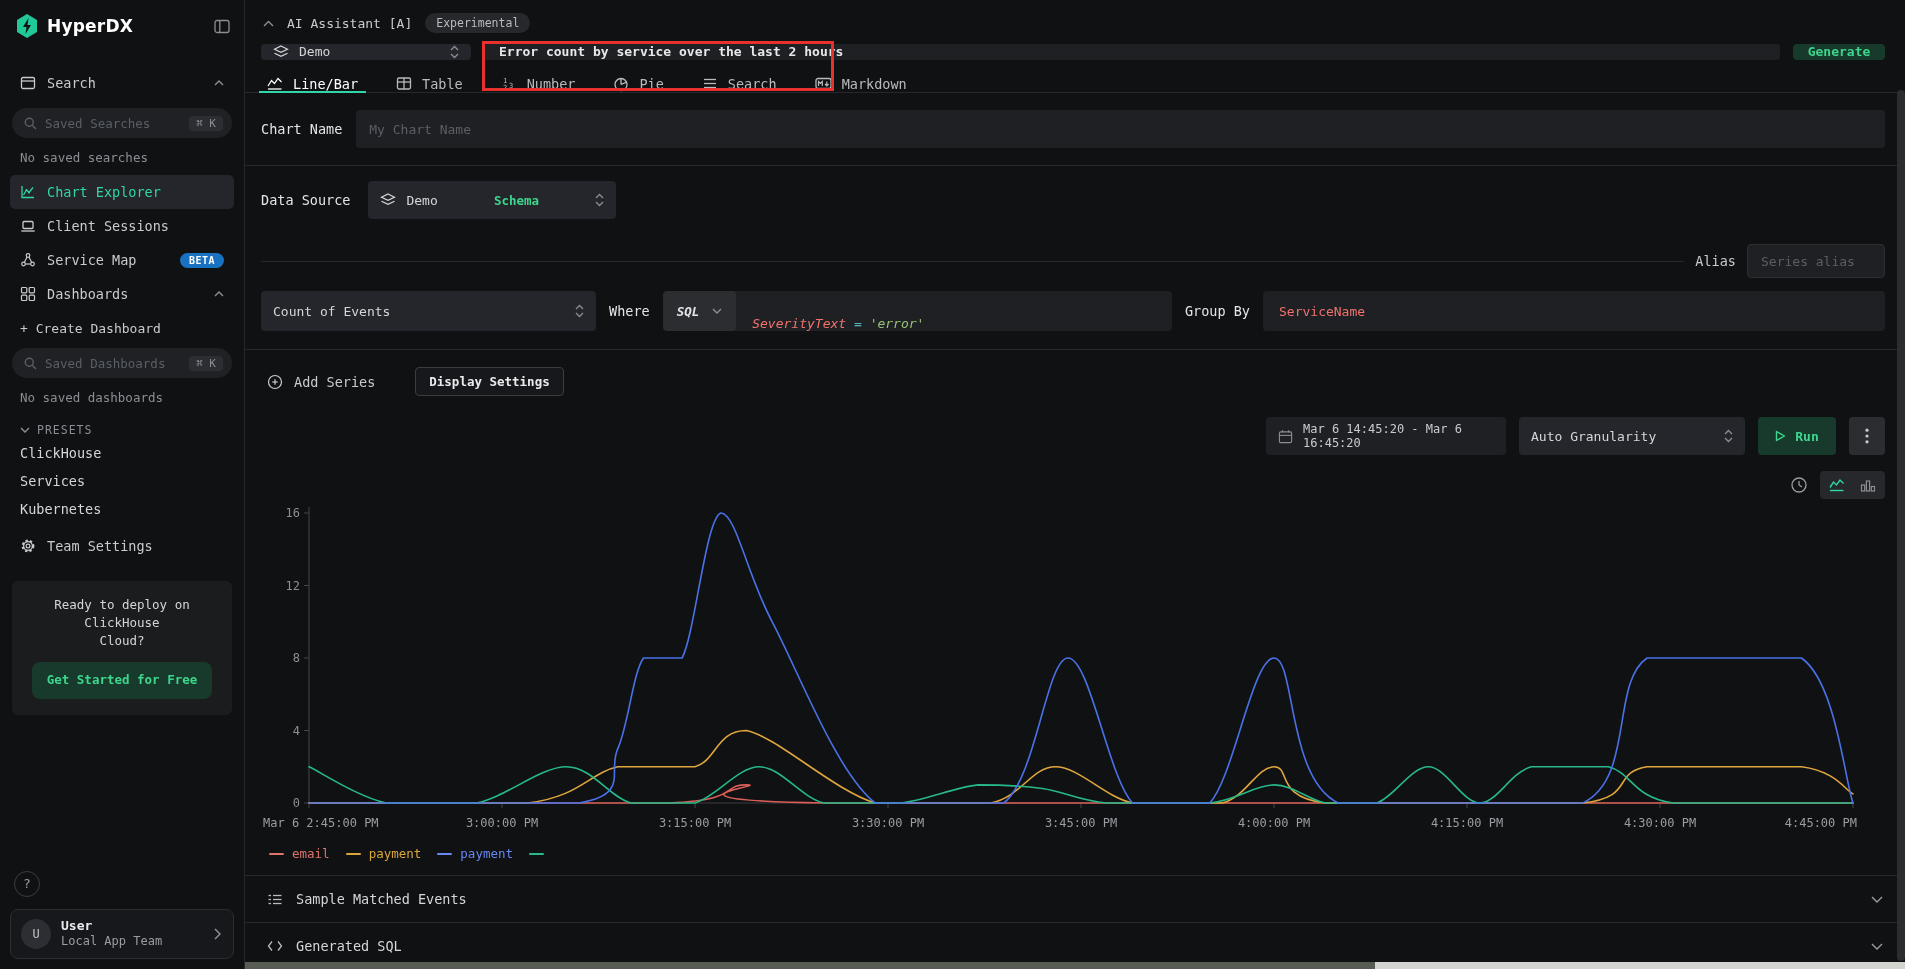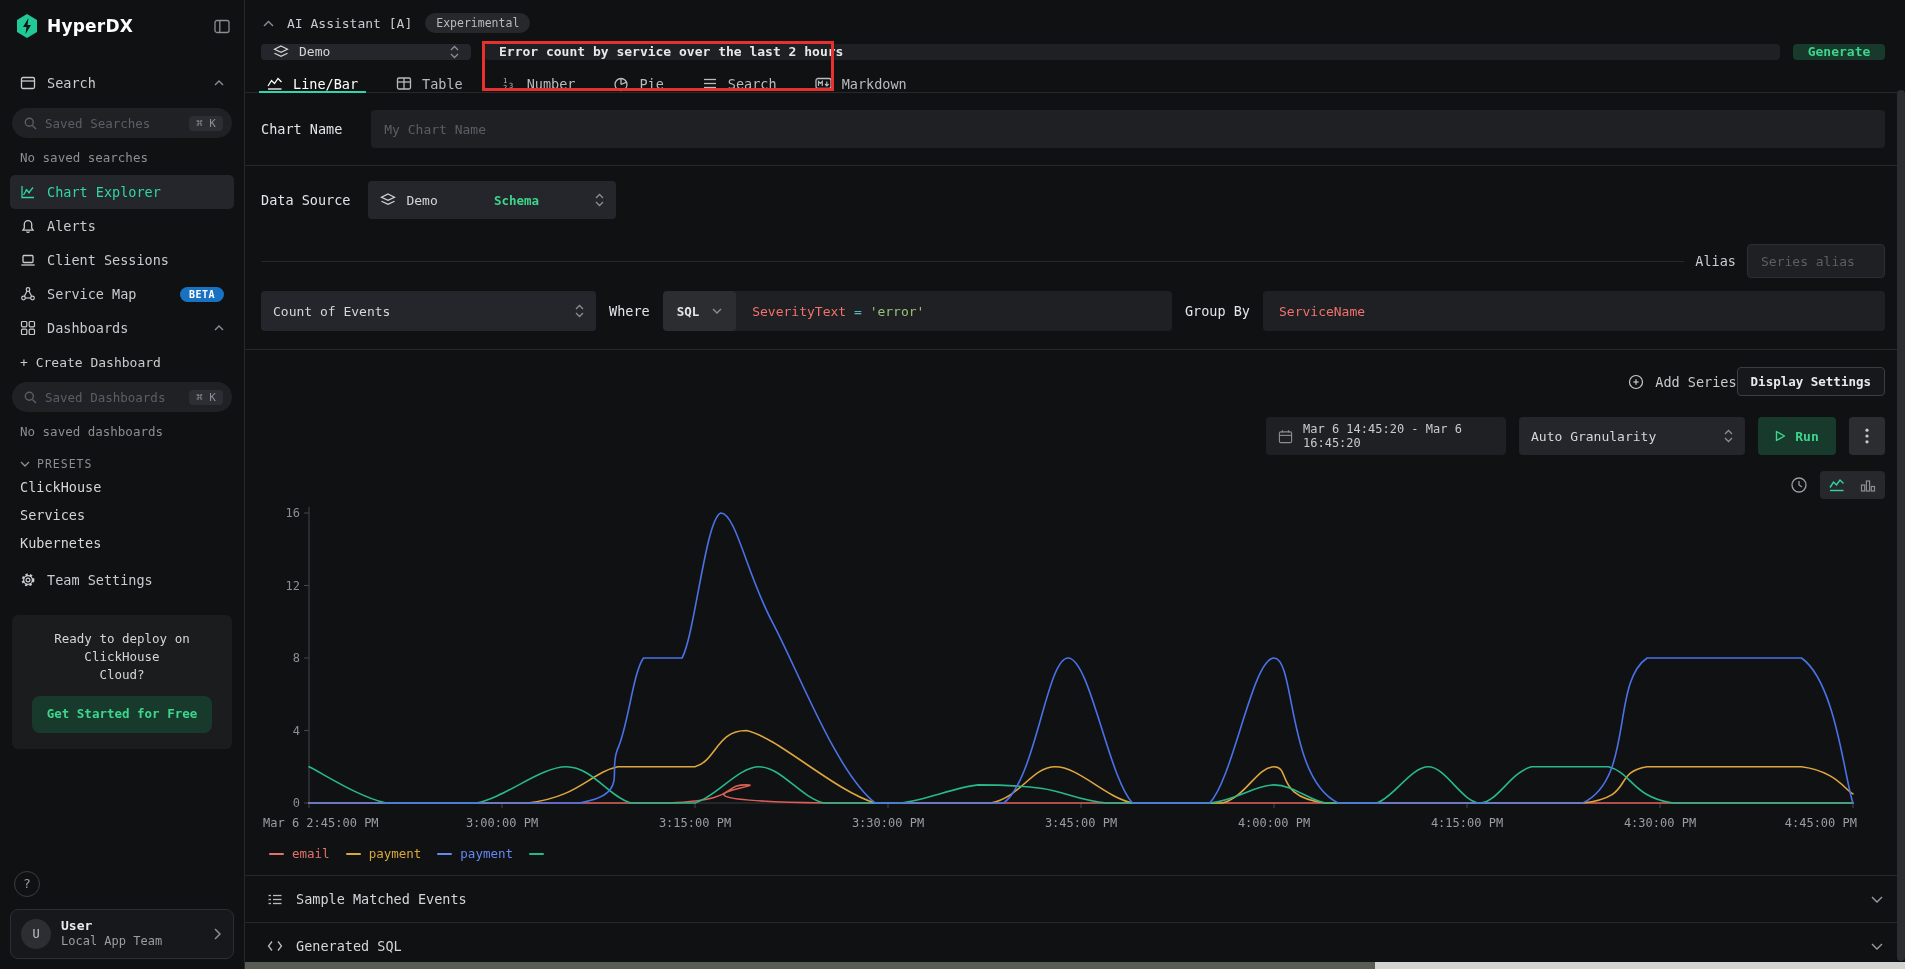--- a/index.html
+++ b/index.html
@@ -90,43 +90,43 @@
   }
   .gen-btn { width:92px; }
   .divider { border-top:1px solid #26282c; margin:0 -20px 0 -16px; }
 
   .tabs { display:flex; gap:38px; padding:0 2px; height:46px; align-items:center; margin:0 -20px 0 -16px; padding-left:22px; border-bottom:1px solid #26282c; }
   .tab { display:flex; align-items:center; gap:10px; color:#b9bbbe; font-size:13.5px; height:100%; position:relative; cursor:pointer; }
   .tab.active { color:#fff; }
   .tab.active::after { content:""; position:absolute; left:-8px; right:-8px; bottom:-1px; height:2px; background:#2fd6a7; }
 
   .frow { display:flex; align-items:center; }
-  .row-chartname { padding:17px 0; gap:29px; }
+  .row-chartname { padding:17px 0; gap:14px; }
   .flabel { color:#e3e5e8; font-size:13.5px; white-space:nowrap; }
   .text-input { height:38px; background:#1e2023; border-radius:4px; border:none; outline:none; padding:0 13px; color:#c9cbce; font-family:inherit; font-size:13px; }
   .text-input::placeholder { color:#5a5e66; }
   .row-chartname input { flex:1; }
   .row-datasource { padding:15px 0 17px; gap:18px; }
   .sel-ds { width:248px; height:38px; }
   .schema-lbl { margin-left:auto; color:#3dd68c; font-weight:bold; font-size:12.5px; }
   .alias-row { display:flex; align-items:center; gap:11px; margin:8px 0 0; }
   .alias-line { flex:1; border-top:1px solid #26282c; }
   .alias-row .flabel { color:#c9cbce; }
   .alias-input { width:138px; height:34px; border:1px solid #2c2e33; background:#1e2023; }
   .query-row { display:flex; align-items:center; gap:13px; margin-top:13px; height:40px; }
   .sel-agg { width:335px; height:40px; }
   .sel-agg .updown, .sel-ds .updown, .sel-demo .updown, .sel-gran .updown { margin-left:auto; }
-  .where-wrap { flex:1; display:flex; align-items:center; background:#1e2023; border-radius:4px; height:40px; overflow:hidden; }
+  .where-wrap { flex:1; display:flex; align-items:flex-end; background:#1e2023; border-radius:4px; height:40px; overflow:hidden;font-style:italic; }
   .sql-select { background:#2b2d31; height:100%; display:flex; align-items:center; gap:13px; padding:0 14px; font-weight:bold; font-size:12.5px; color:#e3e5e8; border-radius:4px; cursor:pointer; flex:none; }
   .expr { padding:0 16px; font-size:13px; white-space:nowrap; }
   .tok-field { color:#f2726d; }
   .tok-op { color:#56b6c2; }
   .tok-str { color:#98c379; }
   .groupby-input { width:622px; height:40px; background:#1e2023; border-radius:4px; display:flex; align-items:center; padding:0 16px; color:#f2726d; font-size:13px; cursor:text; }
-  .series-row { display:flex; align-items:center; justify-content:flex-end; margin-top:17px; }
+  .series-row { display:flex; align-items:center; justify-content:flex-start; margin-top:17px;gap:40px; }
   .add-series { display:flex; align-items:center; gap:11px; color:#c9cbce; font-size:13.5px; cursor:pointer; padding-left:6px; }
   .btn-outline {
     background:#17181b; border:1px solid #3a3d42; border-radius:4px; color:#e9eaec;
     font-weight:bold; font-size:12.5px; padding:6px 13px; cursor:pointer; font-family:inherit;
   }
   .run-row { display:flex; align-items:center; justify-content:flex-end; gap:13px; margin-top:21px; }
   .date-input { width:240px; height:38px; background:#1e2023; border-radius:4px; display:flex; align-items:center; gap:10px; padding:0 12px; color:#c9cbce; font-size:12px; cursor:pointer; }
   .sel-gran { width:226px; height:38px; }
   .run-btn { width:78px; height:38px; }
   .kebab-btn { width:36px; height:38px; background:#2b2d31; border-radius:4px; display:flex; align-items:center; justify-content:center; cursor:pointer; color:#c9cbce; }
@@ -212,29 +212,20 @@
           <svg class="ic" width="16" height="16" viewBox="0 0 16 16">
               <path d="M2 2 V13.5 H14" fill="none" stroke="currentColor" stroke-width="1.3"></path>
               <polyline points="3.5,11 6.5,6 9,8.5 13,3.5" fill="none" stroke="currentColor" stroke-width="1.3"></polyline>
               <circle cx="6.5" cy="6" r="1" fill="currentColor"></circle>
               <circle cx="9" cy="8.5" r="1" fill="currentColor"></circle>
             </svg>
         </span>
         <span>Chart Explorer</span>
       </div>
 
-      <div class="nav-item">
-        <span class="ico">
-          <svg class="ic" width="16" height="16" viewBox="0 0 16 16">
-              <path d="M4.3 10 V6.3 a3.7 3.7 0 0 1 7.4 0 V10 l1.4 2.2 H2.9 Z" fill="none" stroke="currentColor" stroke-width="1.3"></path>
-              <path d="M6.6 13.5 a1.5 1.5 0 0 0 2.8 0" fill="none" stroke="currentColor" stroke-width="1.3"></path>
-            </svg>
-        </span>
-        <span>Alerts</span>
-      </div>
 
       <div class="nav-item">
         <span class="ico">
           <svg class="ic" width="16" height="16" viewBox="0 0 16 16">
               <rect x="3" y="3.5" width="10" height="7" rx="1" fill="none" stroke="currentColor" stroke-width="1.3"></rect>
               <line x1="1.3" y1="13" x2="14.7" y2="13" stroke="currentColor" stroke-width="1.3"></line>
             </svg>
         </span>
         <span>Client Sessions</span>
       </div>

